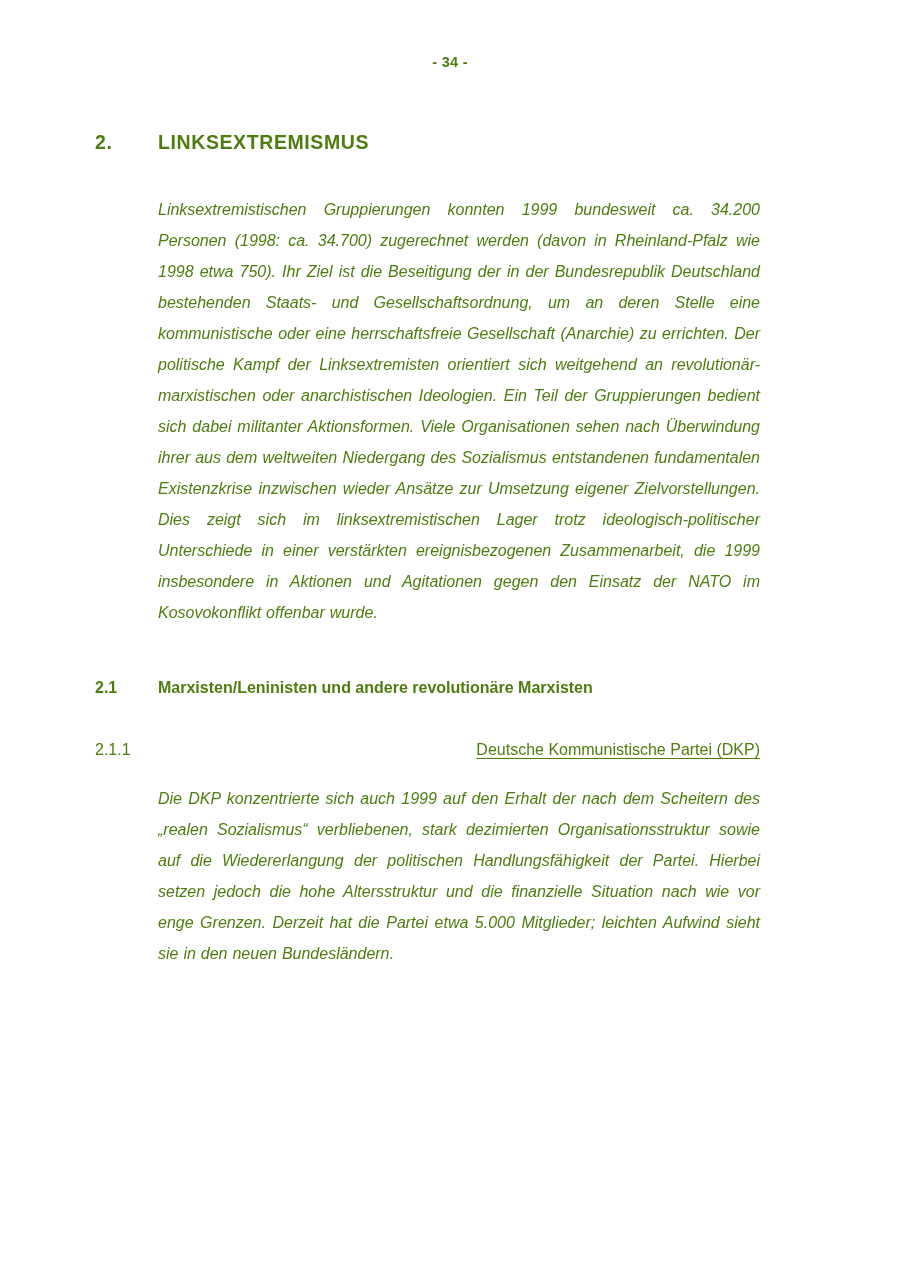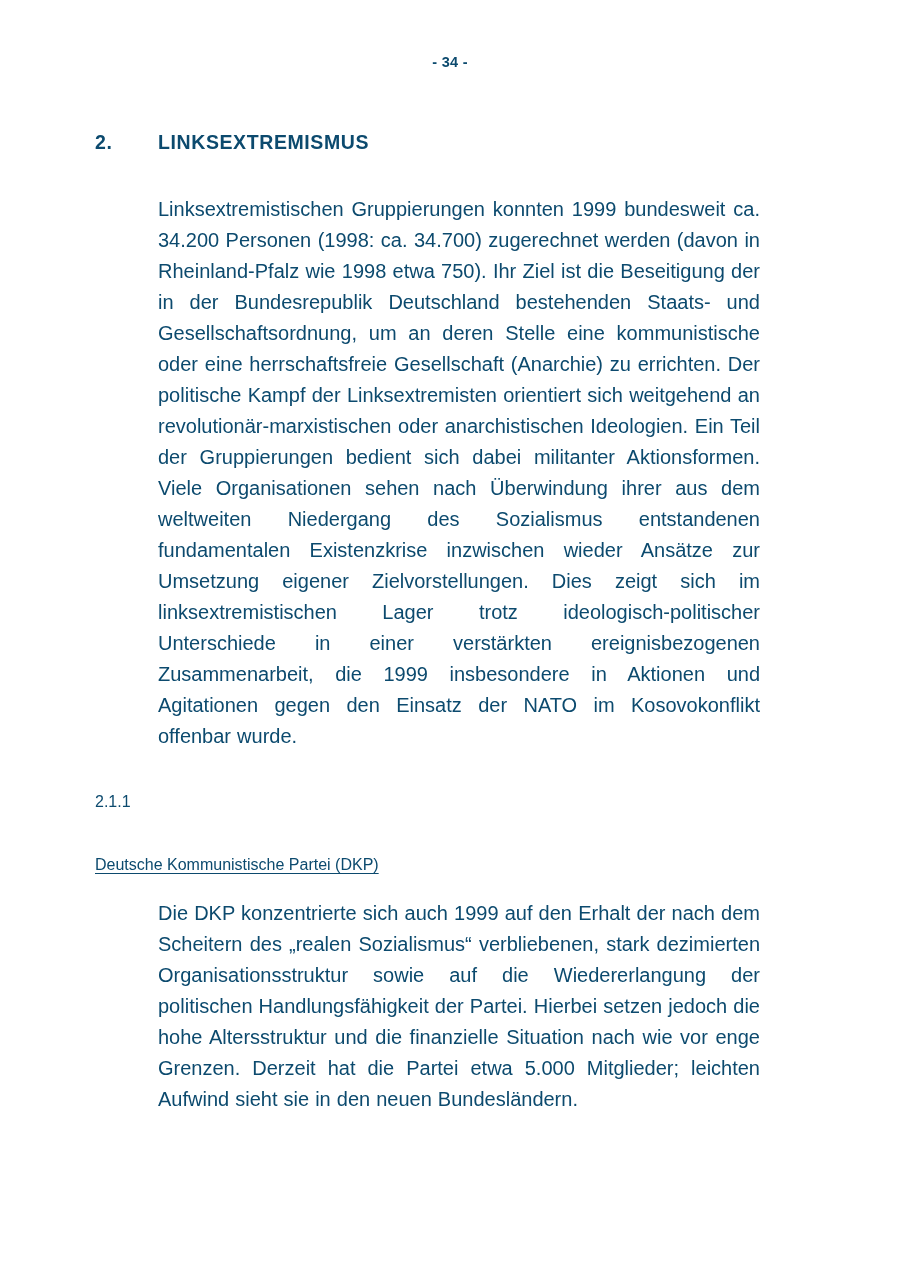--- a/index.html
+++ b/index.html
@@ -5,21 +5,21 @@
   html, body {
     margin: 0;
     padding: 0;
     background: #ffffff;
   }
   .page {
     position: relative;
     width: 900px;
     height: 1273px;
     background: #ffffff;
-    color: #0c4a6e;
+    color: #4d7c0f;
     font-family: "Liberation Sans", "DejaVu Sans", sans-serif;
     overflow: hidden;
   }
   .page-number {
     position: absolute;
     top: 54px;
     left: 0;
     right: 0;
     text-align: center;
     font-size: 14.5px;
@@ -53,34 +53,34 @@
     margin-top: 48px;
     font-size: 16px;
     font-weight: 700;
     line-height: 24px;
   }
   .h3 {
     margin-top: 38px;
     font-size: 16px;
     font-weight: 400;
     line-height: 24px;
-    flex-direction: column;
   }
   .h3 .title {
     text-decoration: underline;
     text-underline-offset: 3px;
     text-align: right;
   }
   .body-text {
     margin: 0 0 0 63px;
     width: 602px;
-    font-size: 20px;
+    font-size: 16px;
     line-height: 31px;
     text-align: justify;
     word-spacing: 0.5px;
+    font-style: italic;
   }
   .body-text.intro {
     margin-top: 40px;
   }
   .body-text.first-after-heading {
     margin-top: 21px;
   }
   .body-text.continues {
     margin-top: 0;
     text-align-last: justify;
@@ -95,20 +95,24 @@
 
   <div class="content">
 
     <div class="heading-row h1">
       <span class="num">2.</span>
       <span class="title">LINKSEXTREMISMUS</span>
     </div>
 
     <p class="body-text intro">Linksextremistischen Gruppierungen konnten 1999 bundesweit ca. 34.200 Personen (1998: ca. 34.700) zugerechnet werden (davon in Rheinland-Pfalz wie 1998 etwa 750). Ihr Ziel ist die Beseitigung der in der Bundesrepublik Deutschland bestehenden Staats- und Gesellschaftsordnung, um an deren Stelle eine kommunistische oder eine herrschaftsfreie Gesellschaft (Anarchie) zu errichten. Der politische Kampf der Linksextremisten orientiert sich weitgehend an revolutionär-marxistischen oder anarchistischen Ideologien. Ein Teil der Gruppierungen bedient sich dabei militanter Aktionsformen. Viele Organisationen sehen nach Überwindung ihrer aus dem weltweiten Niedergang des Sozialismus entstandenen fundamentalen Existenzkrise inzwischen wieder Ansätze zur Umsetzung eigener Zielvorstellungen. Dies zeigt sich im linksextremistischen Lager trotz ideologisch-politischer Unterschiede in einer verstärkten ereignisbezogenen Zusammenarbeit, die 1999 insbesondere in Aktionen und Agitationen gegen den Einsatz der NATO im Kosovokonflikt offenbar wurde.</p>
 
+    <div class="heading-row h2">
+      <span class="num">2.1</span>
+      <span class="title">Marxisten/Leninisten und andere revolutionäre Marxisten</span>
+    </div>
 
     <div class="heading-row h3">
       <span class="num">2.1.1</span>
       <span class="title">Deutsche Kommunistische Partei (DKP)</span>
     </div>
 
     <p class="body-text first-after-heading">Die DKP konzentrierte sich auch 1999 auf den Erhalt der nach dem Scheitern des „realen Sozialismus“ verbliebenen, stark dezimierten Organisationsstruktur sowie auf die Wiedererlangung der politischen Handlungsfähigkeit der Partei. Hierbei setzen jedoch die hohe Altersstruktur und die finanzielle Situation nach wie vor enge Grenzen. Derzeit hat die Partei etwa 5.000 Mitglieder; leichten Aufwind sieht sie in den neuen Bundesländern.</p>
 
 
   </div>

